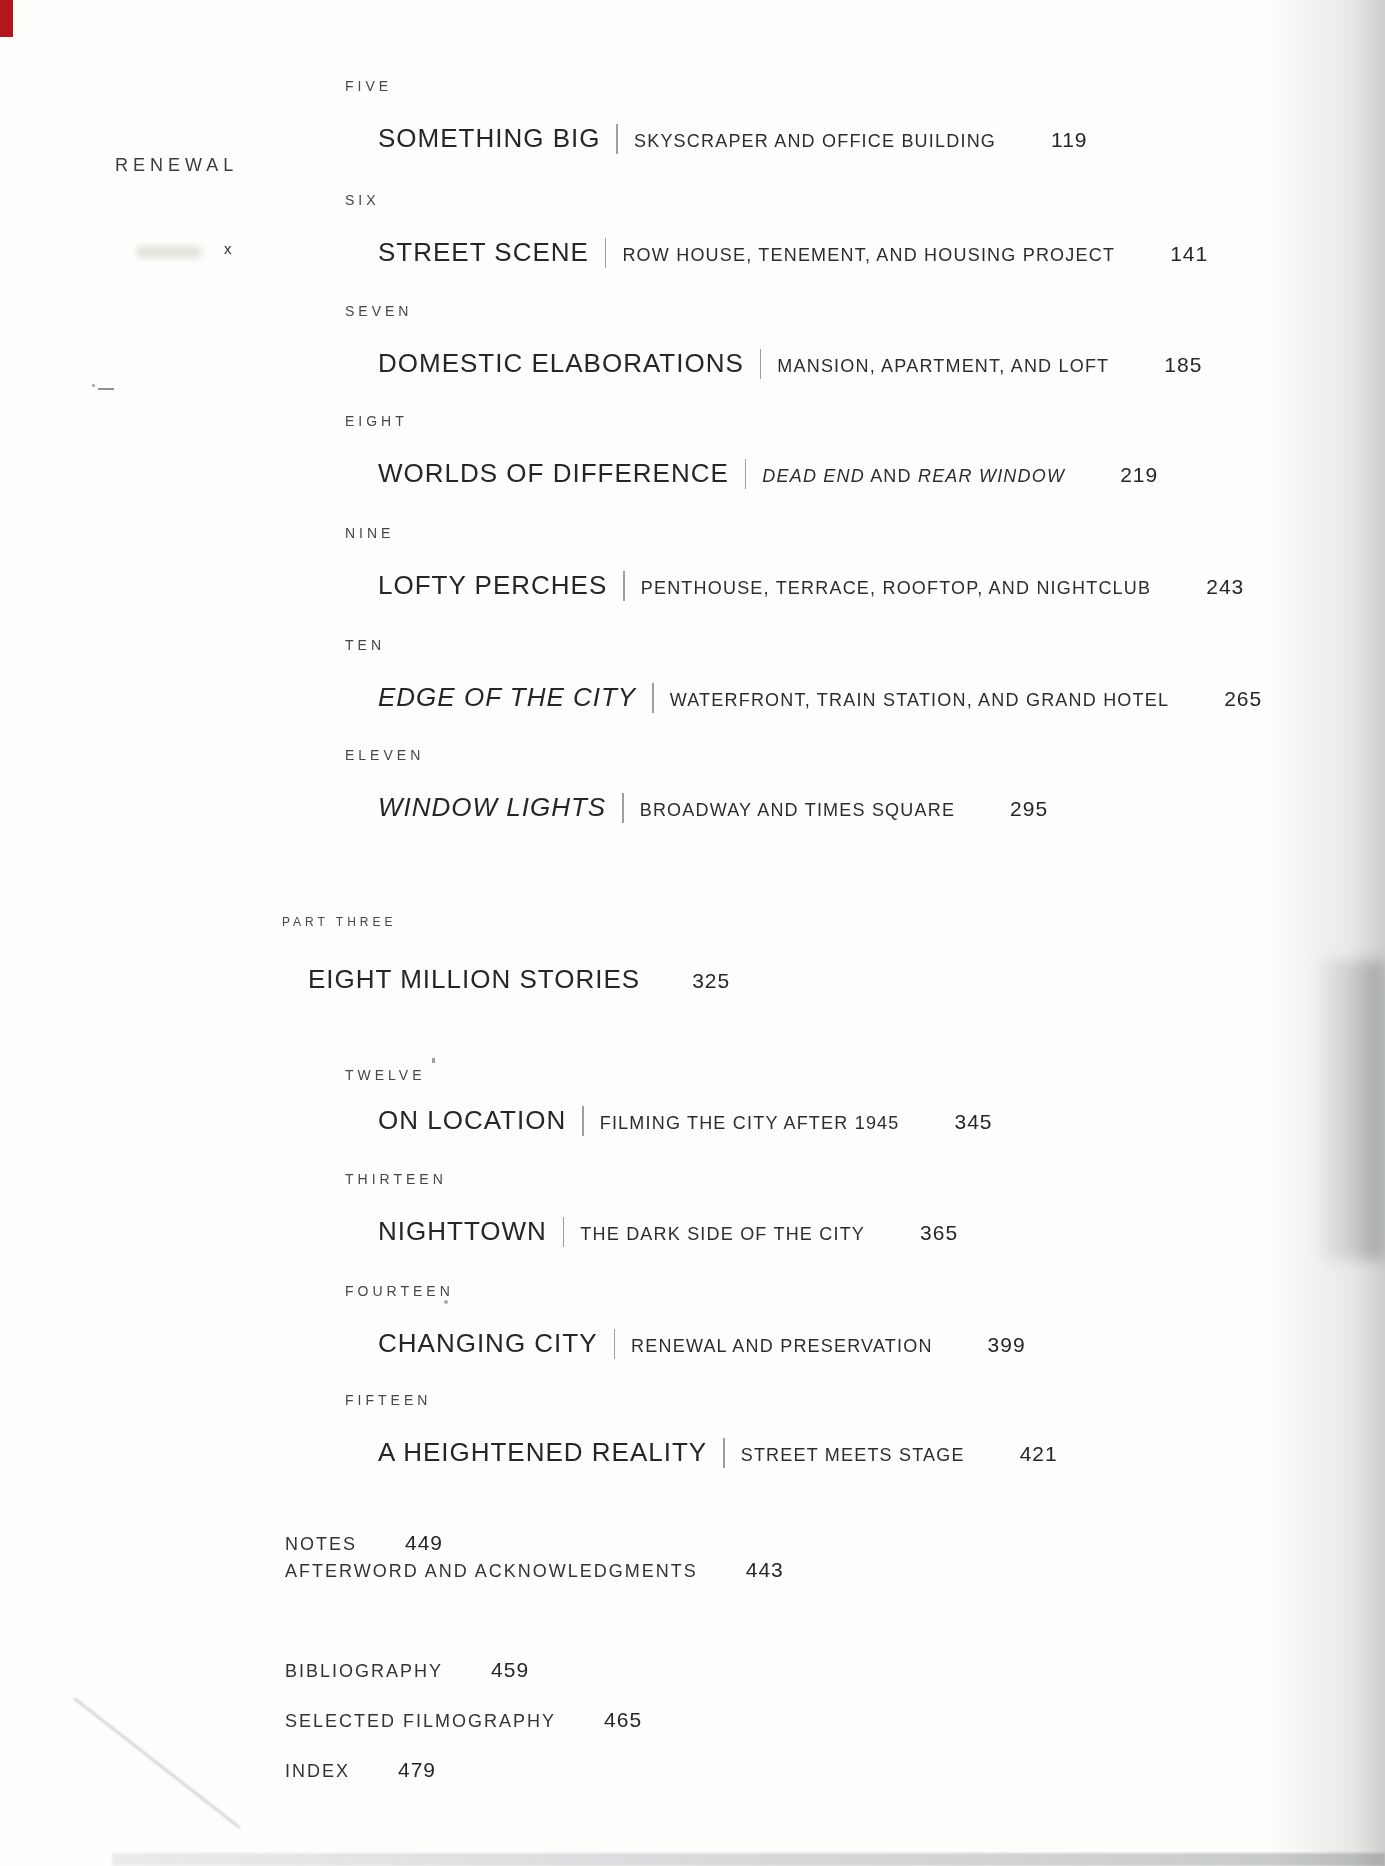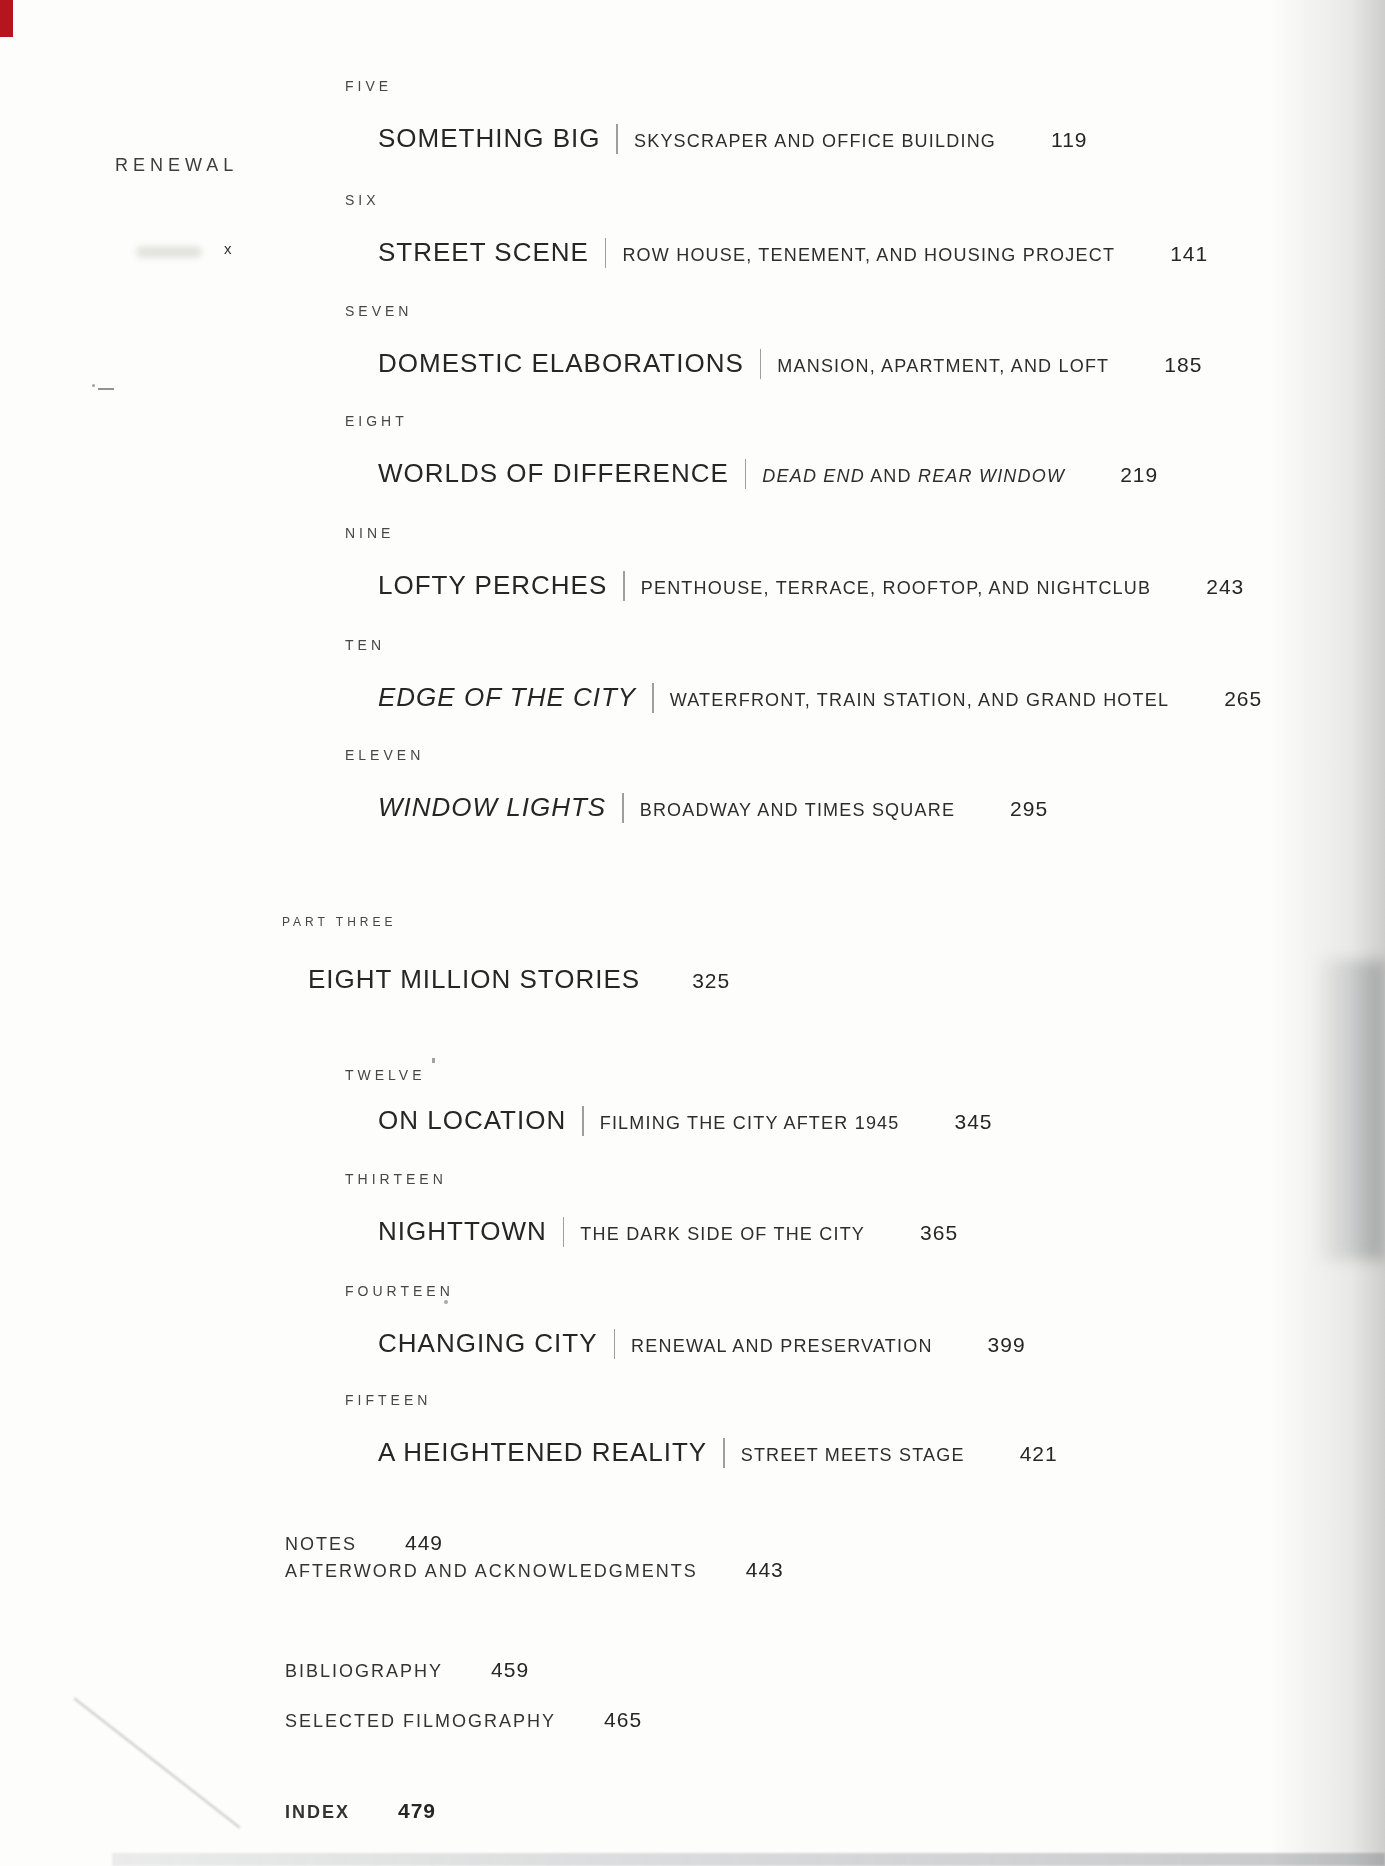--- a/index.html
+++ b/index.html
@@ -102,14 +102,14 @@
     <div class="ordinal" style="top: 1171px;">THIRTEEN</div>
     <div class="chapter-line" style="top: 1214px;"><span class="chapter-title">NIGHTTOWN</span><span class="divider"></span><span class="chapter-subtitle"><span>THE DARK SIDE OF THE CITY</span></span><span class="page-num">365</span></div>
     <div class="ordinal" style="top: 1283px;">FOURTEEN</div>
     <div class="chapter-line" style="top: 1326px;"><span class="chapter-title">CHANGING CITY</span><span class="divider"></span><span class="chapter-subtitle"><span>RENEWAL AND PRESERVATION</span></span><span class="page-num">399</span></div>
     <div class="ordinal" style="top: 1392px;">FIFTEEN</div>
     <div class="chapter-line" style="top: 1435px;"><span class="chapter-title">A HEIGHTENED REALITY</span><span class="divider"></span><span class="chapter-subtitle"><span>STREET MEETS STAGE</span></span><span class="page-num">421</span></div>
     <div class="end-line" style="top: 1557px;"><span class="end-title">AFTERWORD AND ACKNOWLEDGMENTS</span><span class="page-num">443</span></div>
     <div class="end-line" style="top: 1530px;"><span class="end-title">NOTES</span><span class="page-num">449</span></div>
     <div class="end-line" style="top: 1657px;"><span class="end-title">BIBLIOGRAPHY</span><span class="page-num">459</span></div>
     <div class="end-line" style="top: 1707px;"><span class="end-title">SELECTED FILMOGRAPHY</span><span class="page-num">465</span></div>
-    <div class="end-line" style="top: 1798px; font-weight: bold;"><span class="end-title">INDEX</span><span class="page-num">479</span></div>
+    <div class="end-line" style="top: 1757px;"><span class="end-title">INDEX</span><span class="page-num">479</span></div>
   </div>
 
 </body></html>

